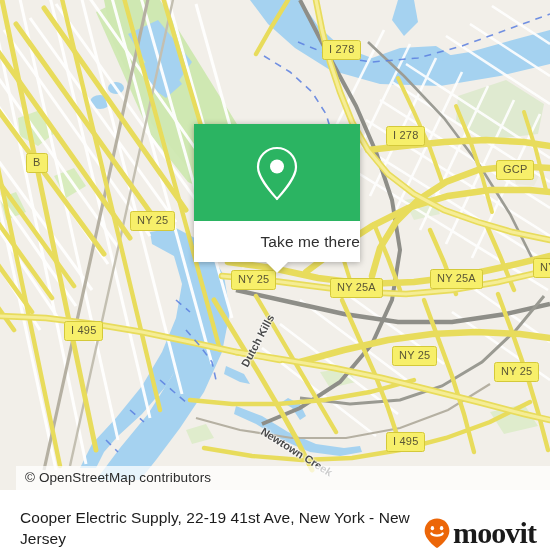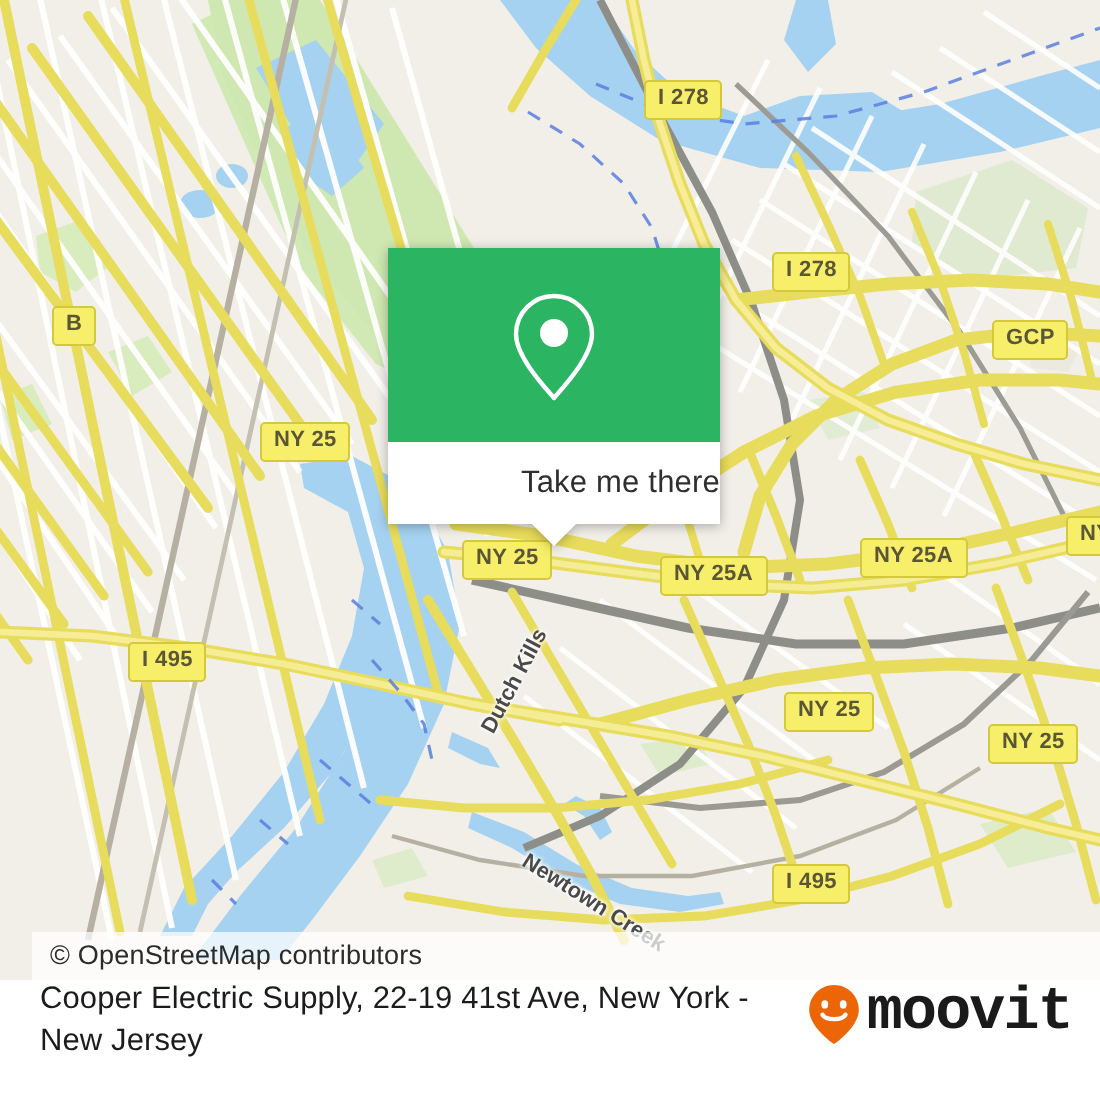--- a/index.html
+++ b/index.html
@@ -25,21 +25,21 @@
   }
   #map svg { display: block; }
 
   
   .shield {
     position: absolute;
     background: #f7ef6a;
     border: 1.5px solid #d4c93a;
     border-radius: 2.5px;
     color: #5a5636;
-    font-weight: bold;
+    font-weight: normal;
     font-size: 11px;
     line-height: 1;
     padding: 3px 5px 4px 5px;
     white-space: nowrap;
     letter-spacing: 0.2px;
     font-family: "Liberation Sans", sans-serif;
   }
   .shield.sq { padding: 3px 6px 4px 6px; }
 
   
@@ -105,21 +105,21 @@
     border-top: 11px solid #ffffff;
   }
 
   
   #footer {
     position: absolute;
     left: 0; top: 490px;
     width: 550px; height: 60px;
     background: #ffffff;
     display: flex;
-    align-items: flex-start;
+    align-items: flex-end;
     padding: 0 14px 0 20px;
   }
   #footer-text {
     flex: 1;
     font-size: 15.5px;
     line-height: 1.35;
     color: #1c1c1c;
     font-family: "Liberation Sans", sans-serif;
     padding-right: 8px;
     letter-spacing: 0.05px;
@@ -127,21 +127,21 @@
   #footer-logo {
     display: flex;
     align-items: center;
     flex: 0 0 auto;
   }
   #logo-word {
     font-size: 30px;
     font-weight: bold;
     color: #1a1a1a;
     letter-spacing: -0.9px;
-    font-family: Liberation Mono, monospace;
+    font-family: Liberation Serif, serif;
     margin-left: 1px;
   }
 </style>
 </head>
 <body>
 
 <div id="app">
 
   <div id="map">
     <svg width="550" height="490" viewBox="0 0 550 490">

